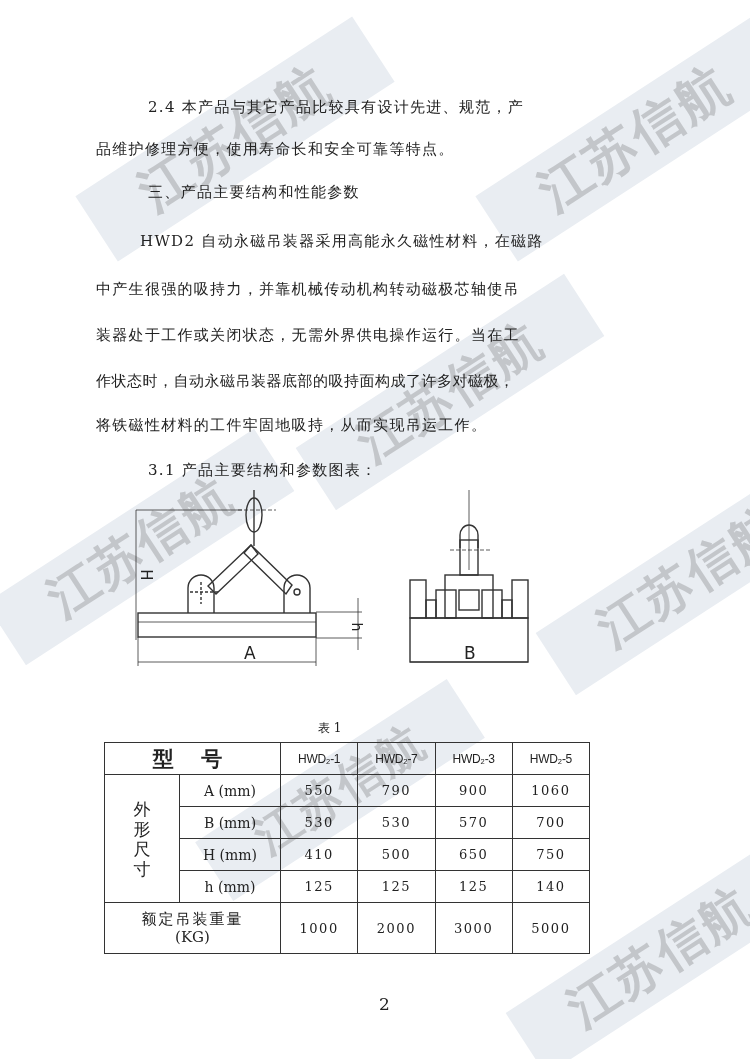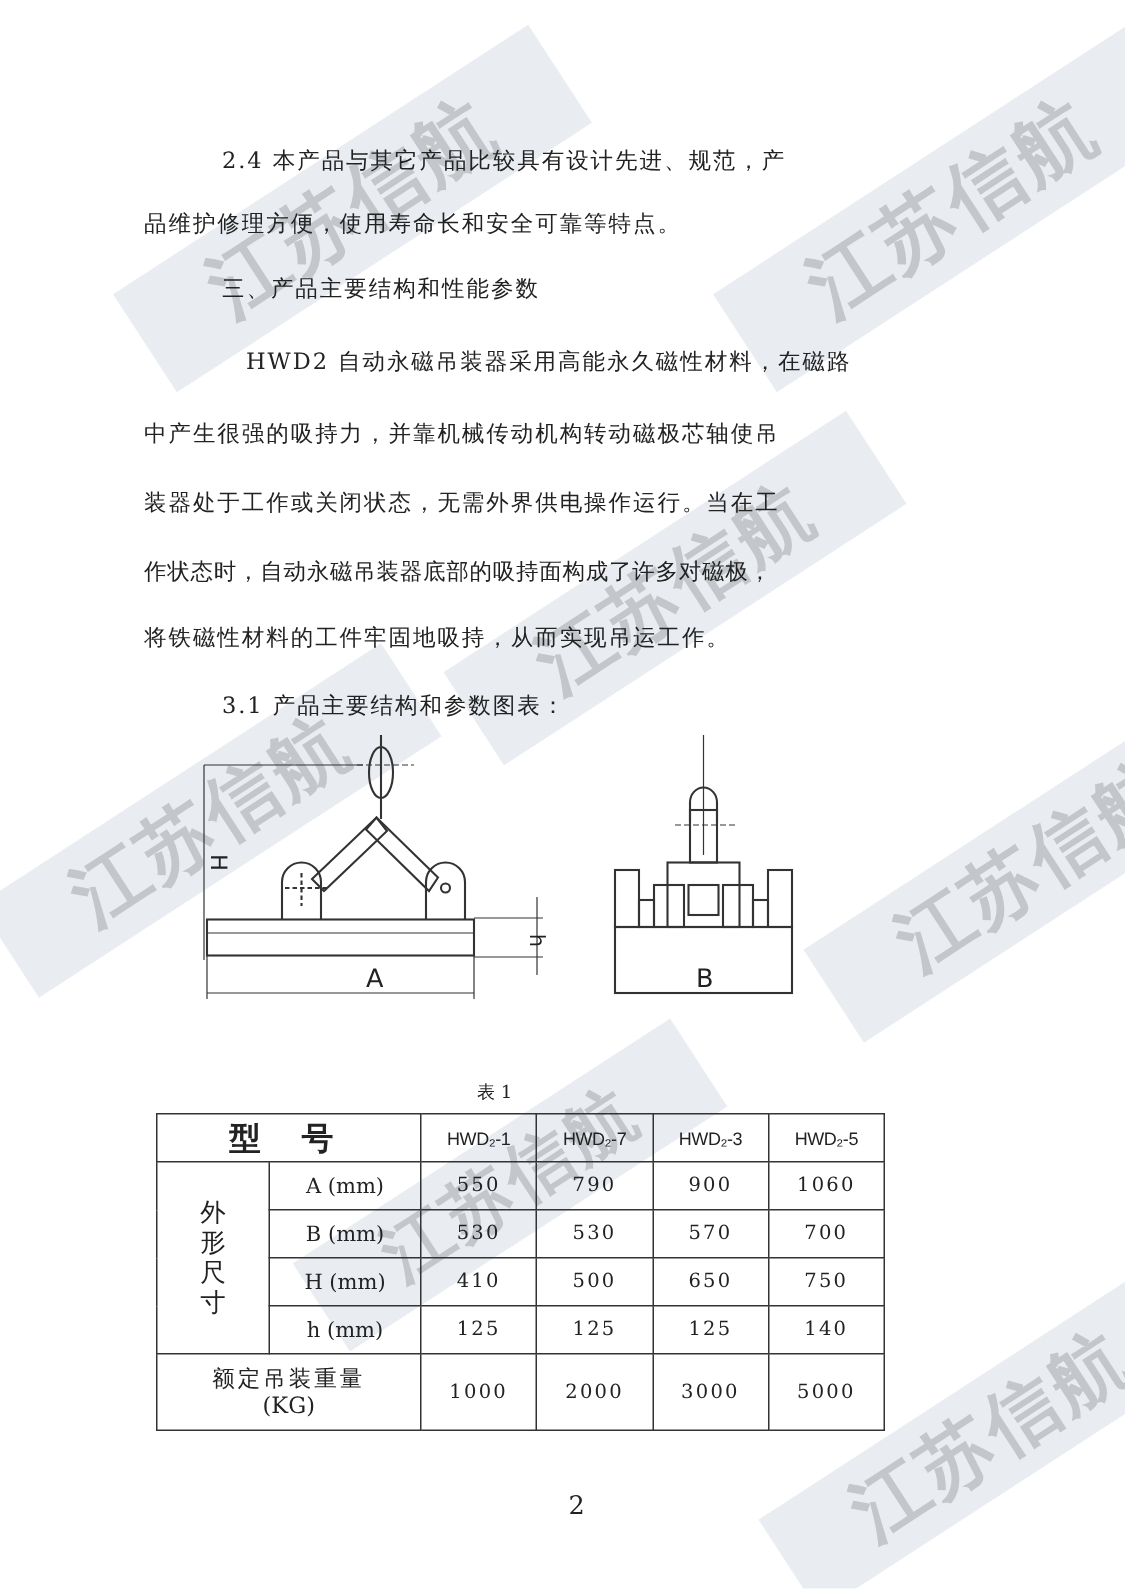--- a/index.html
+++ b/index.html
@@ -43,21 +43,21 @@
 <div class="wm" style="left:190px;top:755px;width:300px;height:70px;">
   <span style="font-size:46px;">江苏信航</span>
   </div>
 <div class="wm" style="left:500px;top:920px;width:320px;height:74px;">
   <span style="font-size:50px;">江苏信航</span>
   </div>
 
 <div class="p" style="left:148px;top:100px;">2.4 本产品与其它产品比较具有设计先进、规范，产</div>
 <div class="p" style="left:96px;top:142px;">品维护修理方便，使用寿命长和安全可靠等特点。</div>
 <div class="p" style="left:148px;top:185px;">三、产品主要结构和性能参数</div>
-<div class="p" style="left:164px;top:234px;">HWD2 自动永磁吊装器采用高能永久磁性材料，在磁路</div>
+<div class="p" style="left:140px;top:234px;">HWD2 自动永磁吊装器采用高能永久磁性材料，在磁路</div>
 <div class="p" style="left:96px;top:282px;">中产生很强的吸持力，并靠机械传动机构转动磁极芯轴使吊</div>
 <div class="p" style="left:96px;top:328px;">装器处于工作或关闭状态，无需外界供电操作运行。当在工</div>
 <div class="p" style="left:96px;top:374px;letter-spacing:0.5px;">作状态时，自动永磁吊装器底部的吸持面构成了许多对磁极，</div>
 <div class="p" style="left:96px;top:418px;">将铁磁性材料的工件牢固地吸持，从而实现吊运工作。</div>
 <div class="p" style="left:148px;top:463px;">3.1 产品主要结构和参数图表：</div>
 
 <svg class="drawing" width="420" height="190" viewBox="0 0 420 190" fill="none" stroke="#333" stroke-width="1.4">
 
   <g>
     <rect x="8" y="123" width="178" height="24"></rect>

